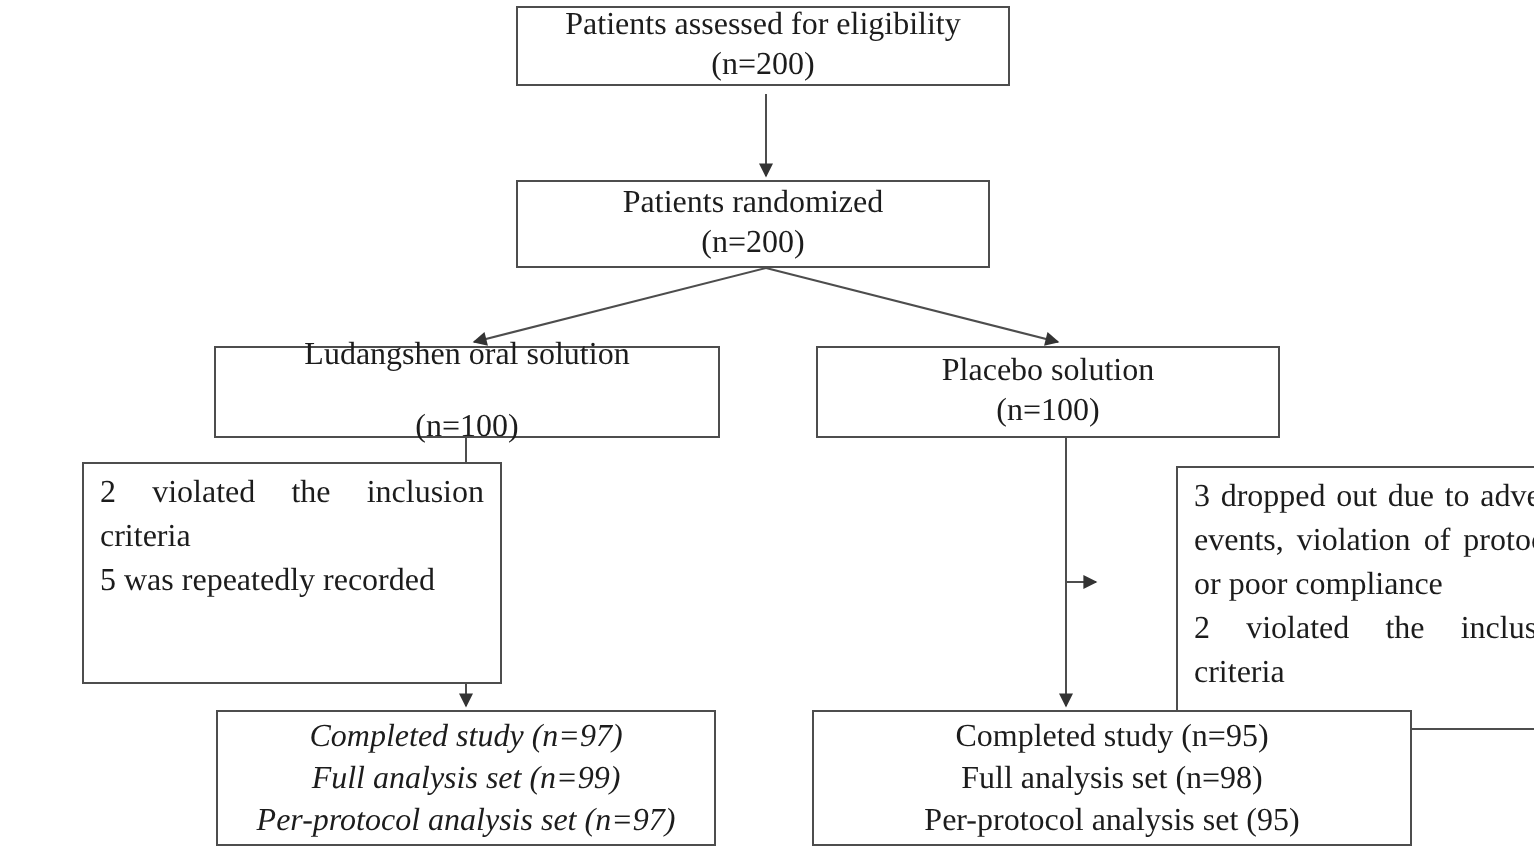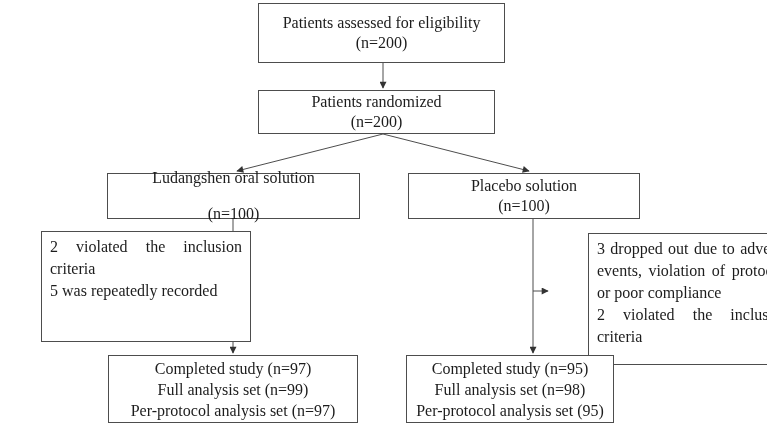--- a/index.html
+++ b/index.html
@@ -45,28 +45,28 @@
   }
   .box.excl {
     padding: 4px 8px;
     line-height: 22px;
     text-align: justify;
     margin-left: 38px;
   }
   .excl-item { text-align: justify; }
 
   
-  #eligibility-box        { left: 258px; top: 3px;   width: 247px; height: 60px; }
+  #eligibility-box        { left: 258px; top: 3px;   width: 247px; height: 40px; }
   #randomized-box         { left: 258px; top: 90px;  width: 237px; height: 44px; }
   #treatment-arm-box      { left: 107px; top: 173px; width: 253px; height: 46px; gap: 16px; }
   #placebo-arm-box        { left: 408px; top: 173px; width: 232px; height: 46px; }
   #treatment-exclusions-box { left: 3px;   top: 231px; width: 210px; height: 111px; }
   #placebo-exclusions-box   { left: 550px; top: 233px; width: 210px; height: 132px; }
-  #treatment-outcome-box  { left: 108px; top: 355px; width: 250px; height: 68px; }
-  #placebo-outcome-box    { left: 406px; top: 355px; width: 208px; height: 68px; }
+  #treatment-outcome-box  { left: 108px; top: 355px; width: 250px; height: 68px; font-style: italic; }
+  #placebo-outcome-box    { left: 406px; top: 355px; width: 300px; height: 68px; }
 </style>
 </head>
 <body>
 
 <div class="canvas">
 
   <svg class="connectors" viewBox="0 0 767 427" xmlns="http://www.w3.org/2000/svg">
     <defs>
       <marker id="arrowhead" viewBox="0 0 10 10" refX="9" refY="5" markerWidth="9" markerHeight="7" orient="auto-start-reverse">
         <path d="M0,0 L10,5 L0,10 z" fill="#333333"></path>

